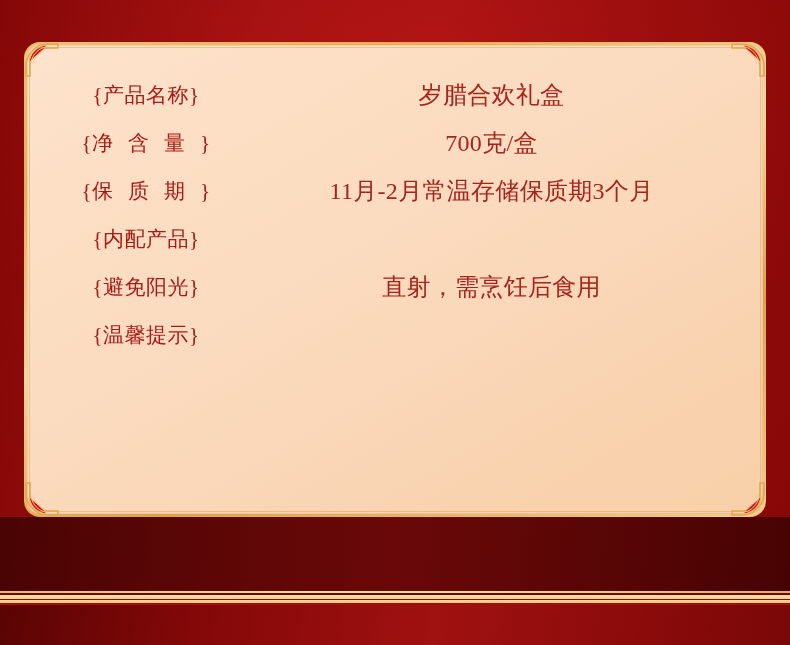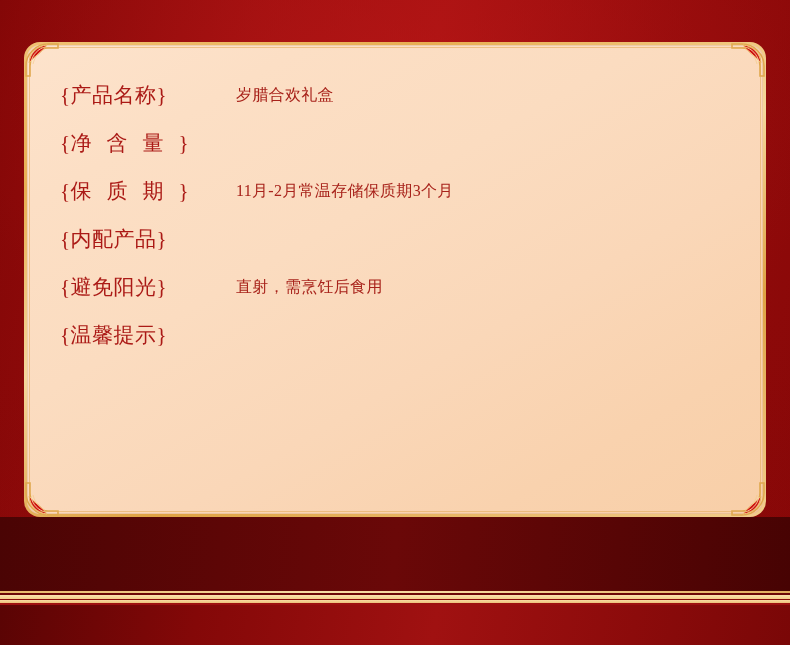--- a/index.html
+++ b/index.html
@@ -127,37 +127,38 @@
   #rows {
     position: absolute;
     left: 33px;
     top: 28px;
     right: 16px;
   }
   .row {
     display: flex;
     align-items: flex-start;
     margin-bottom: 4px;
+    text-align: center;
   }
   .row-label {
     flex: 0 0 auto;
     width: 172px;
     color: #ab1a16;
     font-size: 21px;
     line-height: 44px;
     letter-spacing: 0.5px;
     white-space: nowrap;
   }
   .row-label .brace { color: #ab1a16; }
   .lbl-text { display: inline-block; }
   .sp3 { letter-spacing: 15px; }
   .row-value {
     flex: 1 1 auto;
     color: #a8231b;
-    font-size: 16px;
+    font-size: 24px;
     line-height: 44px;
     letter-spacing: 0.3px;
     padding-left: 4px;
   }
   .row-value .vline { display: block; white-space: nowrap; }
   .row-value .indent { padding-left: 12px; }
 </style>
 </head>
 <body>
 
@@ -219,20 +220,23 @@
 
     <div id="rows">
         <div class="row">
           <div class="row-label"><span class="brace">{</span><span class="lbl-text">产品名称</span><span class="brace">}</span></div>
           <div class="row-value">
             <span class="vline">岁腊合欢礼盒</span>
           </div>
         </div>
         <div class="row">
           <div class="row-label"><span class="brace">{</span><span class="lbl-text sp3">净含量</span><span class="brace">}</span></div>
+          <div class="row-value">
+            <span class="vline">700克/盒</span>
+          </div>
         </div>
         <div class="row">
           <div class="row-label"><span class="brace">{</span><span class="lbl-text sp3">保质期</span><span class="brace">}</span></div>
           <div class="row-value">
             <span class="vline">11月-2月常温存储保质期3个月</span>
           </div>
         </div>
         <div class="row">
           <div class="row-label"><span class="brace">{</span><span class="lbl-text">内配产品</span><span class="brace">}</span></div>
         </div>

